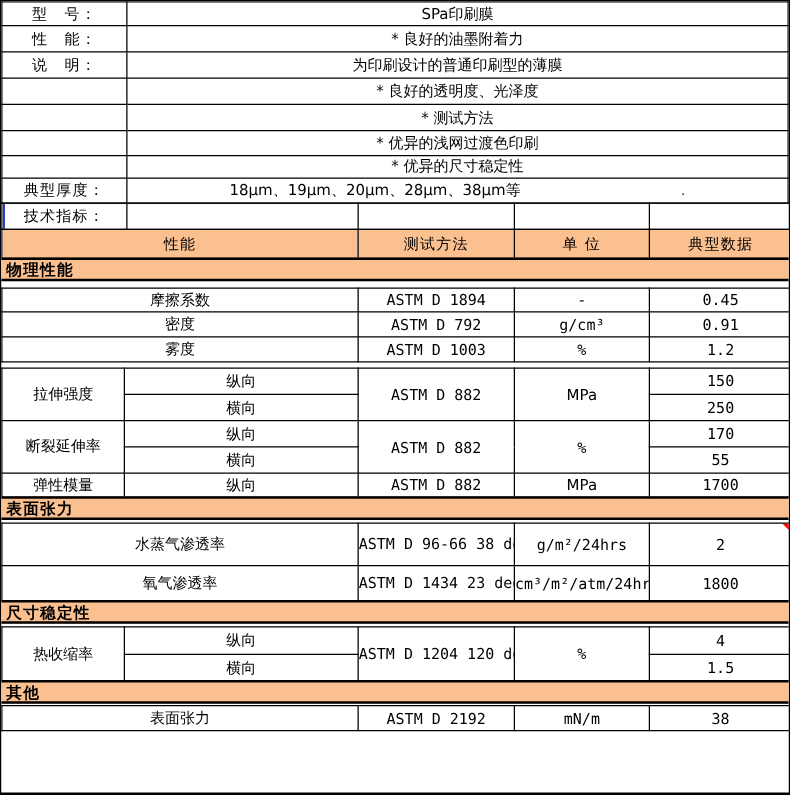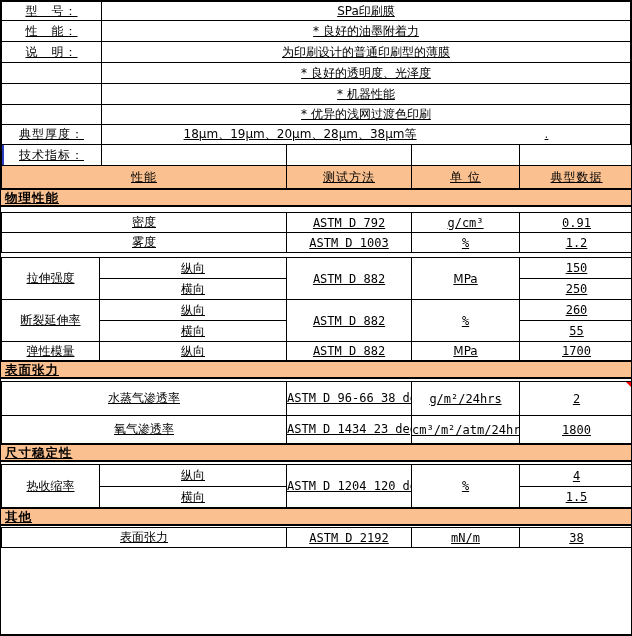--- a/index.html
+++ b/index.html
@@ -1,18 +1,18 @@
 <!DOCTYPE html>
 <html style="--accent: #FAC090; --flag: #FF0000; --techblue: #2B3CC4;"><head>
 <meta charset="utf-8">
 <style>
   html,body{margin:0;padding:0;background:#fff;}
   body{font-family:"DejaVu Sans",sans-serif;font-size:12px;color:#000;}
   .sheet{width:632px;height:636px;box-sizing:border-box;border:1px solid #000;
-         border-bottom:2px solid #000;overflow:hidden;background:#fff;text-decoration:underline;}
+         border-bottom:2px solid #000;overflow:hidden;background:#fff;}
   table.t{border-collapse:collapse;table-layout:fixed;width:100%;}
   table.t td, table.t th{border:1px solid #000;padding:0;overflow:hidden;
          white-space:nowrap;text-align:center;vertical-align:middle;
          font-size:12px;font-weight:normal;}
   .mt{margin-top:-1px;}
   .lbl{text-align:left;padding-left:8px;letter-spacing:1px;}
   .val{text-align:left;padding-left:7px;}
   .head th{background:var(--accent);font-weight:bold;font-size:12.5px;
          border-top:2px solid #000;border-bottom:2px solid #000;letter-spacing:1px;}
   .bar{background:var(--accent);border-top:2px solid #000;border-bottom:2px solid #000;
@@ -50,25 +50,29 @@
     <tr style="height:21px">
       <td class="lbl">说　明：</td>
       <td class="val">为印刷设计的普通印刷型的薄膜</td>
     </tr>
     <tr style="height:21px">
       <td class="lbl"></td>
       <td class="val">* 良好的透明度、光泽度</td>
     </tr>
     <tr style="height:21px">
       <td class="lbl"></td>
-      <td class="val">* 机器性能</td>
+      <td class="val">* 测试方法</td>
     </tr>
     <tr style="height:20px">
       <td class="lbl"></td>
       <td class="val">* 优异的浅网过渡色印刷</td>
+    </tr>
+    <tr style="height:16px">
+      <td class="lbl"></td>
+      <td class="val">* 优异的尺寸稳定性</td>
     </tr>
     <tr style="height:20px">
       <td class="lbl">典型厚度：</td>
       <td class="val">
         <span>18μm、19μm、20μm、28μm、38μm等</span><span class="stray">.</span>
       </td>
     </tr>
   </tbody>
     </table>
 
@@ -111,20 +115,26 @@
   <div class="bar mt">物理性能</div>
   <div class="spacer" style="height:5px"></div>
   <table class="t">
     <colgroup>
         <col style="width:285px">
         <col style="width:125px">
         <col style="width:108px">
         <col style="width:114px">
       </colgroup>
     <tbody>
+        <tr style="height:19px">
+      <td>摩擦系数</td>
+      <td class="mono">ASTM D 1894</td>
+      <td class="mono">-</td>
+      <td class="mono">0.45</td>
+    </tr>
     <tr style="height:20px">
       <td>密度</td>
       <td class="mono">ASTM D 792</td>
       <td class="mono">g/cm³</td>
       <td class="mono">0.91</td>
     </tr>
     <tr style="height:20px">
       <td>雾度</td>
       <td class="mono">ASTM D 1003</td>
       <td class="mono">%</td>
@@ -152,21 +162,21 @@
     </tr>
     <tr style="height:21px">
       <td>横向</td>
       <td class="mono">250</td>
     </tr>
     <tr style="height:21px">
       <td rowspan="2">断裂延伸率</td>
       <td>纵向</td>
       <td rowspan="2" class="mono vb">ASTM D 882</td>
       <td rowspan="2" class="mono vb">%</td>
-      <td class="mono">260</td>
+      <td class="mono">170</td>
     </tr>
     <tr style="height:21px">
       <td>横向</td>
       <td class="mono">55</td>
     </tr>
     <tr style="height:19px">
       <td>弹性模量</td>
       <td>纵向</td>
       <td class="mono">ASTM D 882</td>
       <td>MPa</td>

